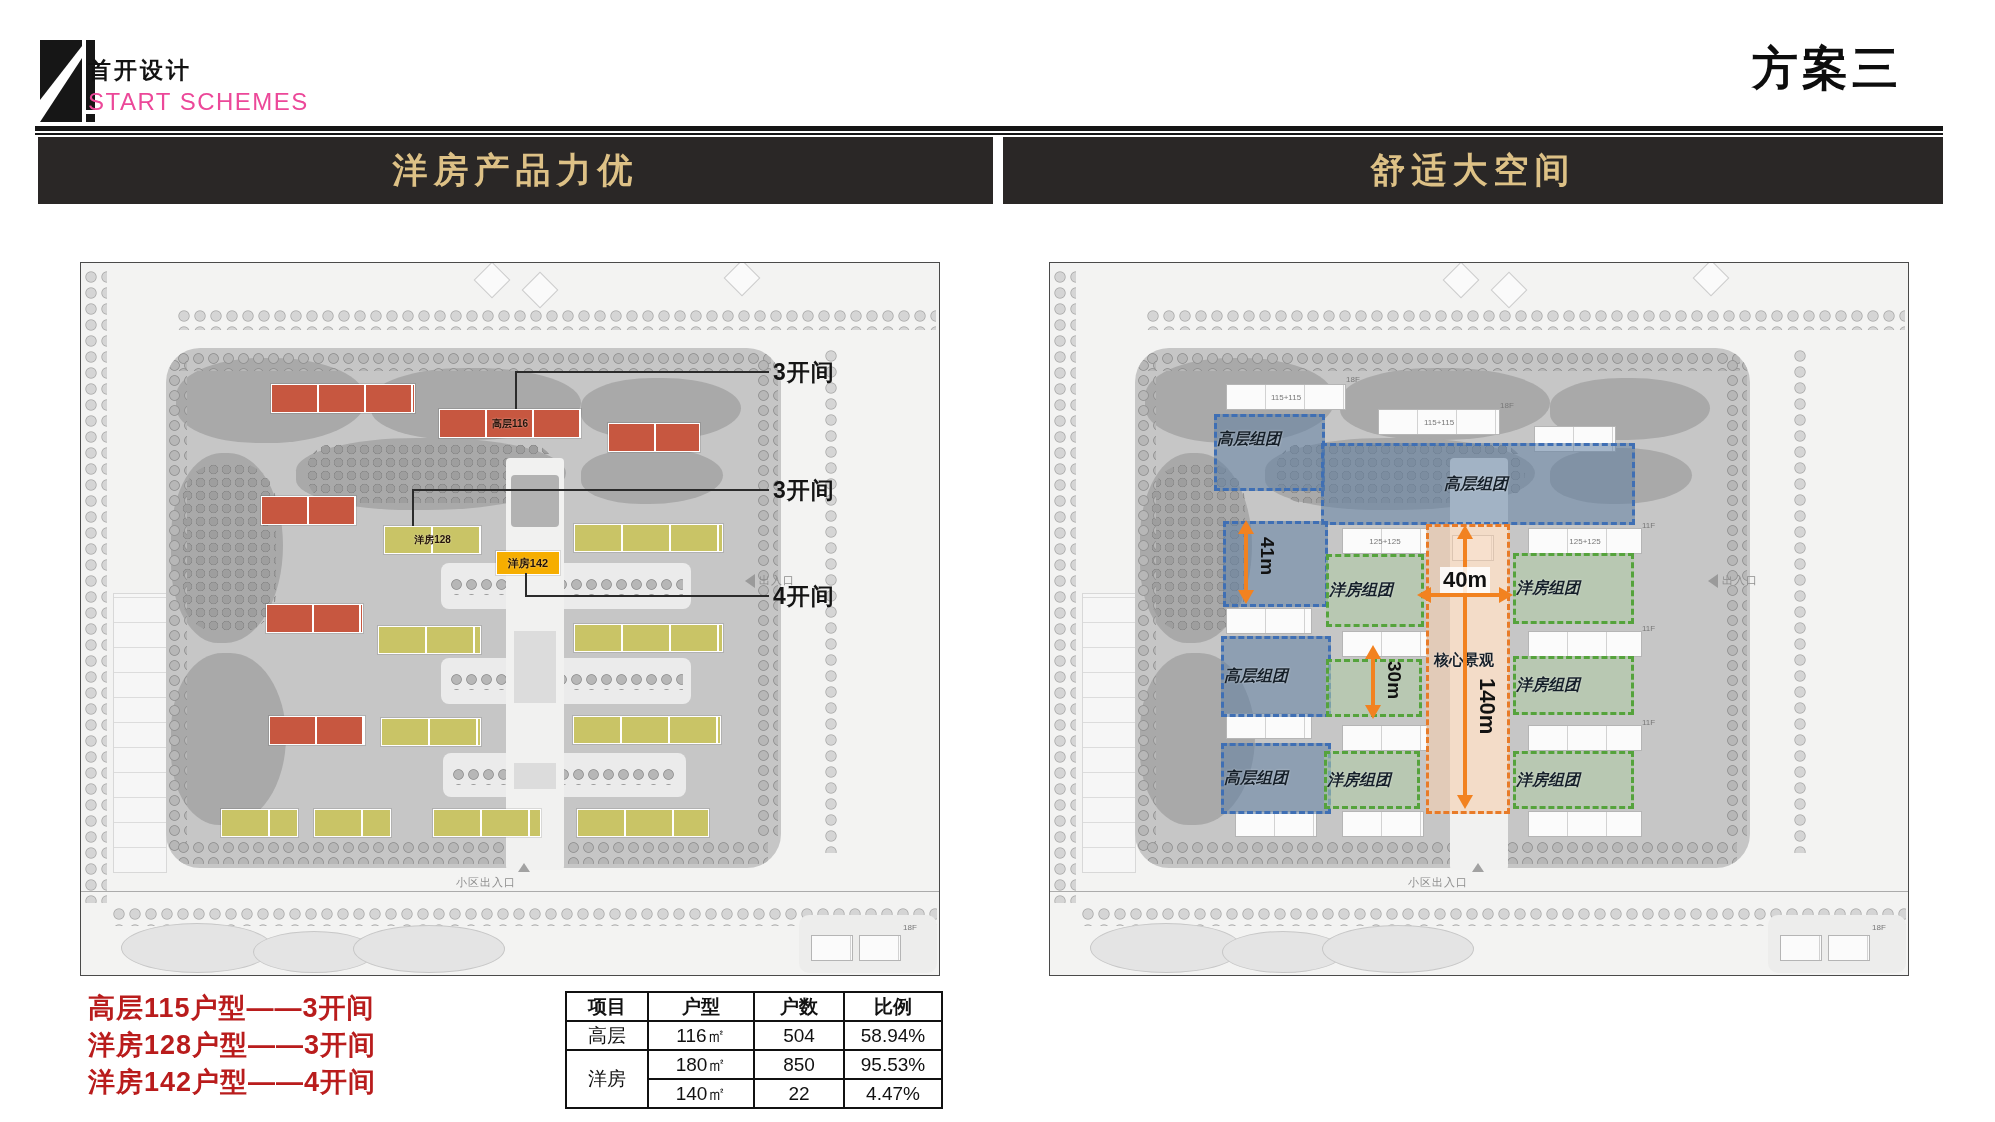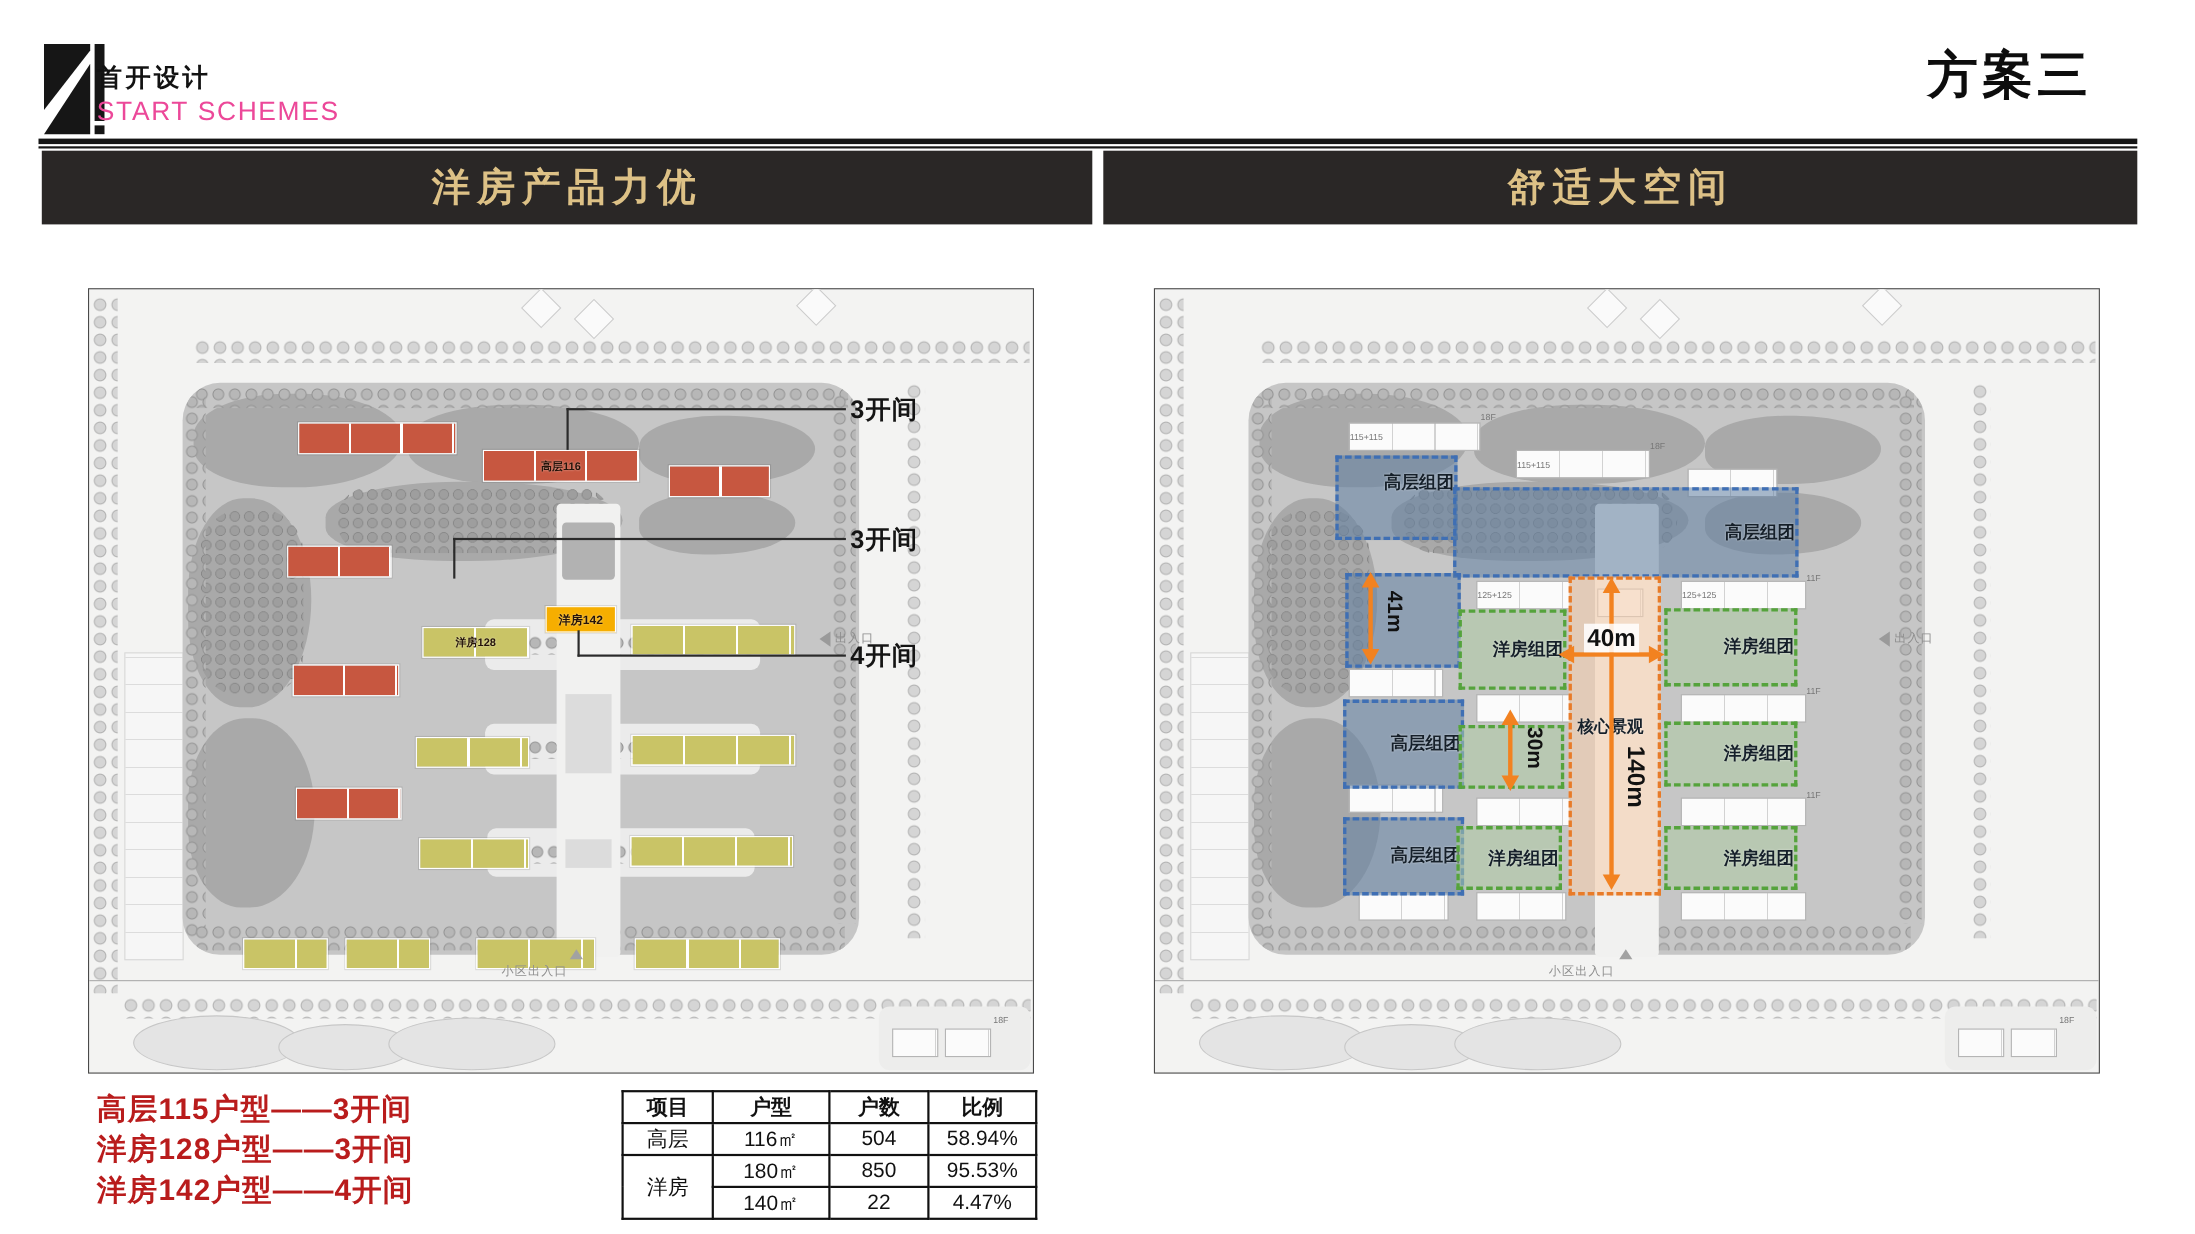--- a/index.html
+++ b/index.html
@@ -27,35 +27,35 @@
   .court .row{position:absolute;left:8px;right:8px;top:14px;height:18px;}
   .axis{background:#f1f1f0;border-radius:4px;}
   .parcelcol{background:repeating-linear-gradient(0deg,#f6f6f6 0 24px,#dcdcdc 24px 25px);border:1px solid #d8d8d8;}
   .roadline{border-top:1px solid #ababab;}
   .oval{background:#e4e4e4;border:1px solid #c7c7c7;border-radius:50%;}
   .miniparcel{background:#ededec;border-radius:10px;}
   .dhouse{width:24px;height:24px;background:#fafafa;border:1px solid #cccccc;transform:rotate(45deg);}
 
   .bar{height:27px;border:1px solid #ffffff;box-shadow:0 0 0 1px rgba(0,0,0,.10);display:flex;align-items:center;justify-content:center;}
   .red{background:repeating-linear-gradient(90deg,#c75740 0 45px,#ffffff 45px 47px);}
-  .yellow{background:repeating-linear-gradient(90deg,#c9c466 0 46px,#ffffff 46px 48px);height:26px;margin-top:44px;}
+  .yellow{background:repeating-linear-gradient(90deg,#c9c466 0 46px,#ffffff 46px 48px);height:26px;}
   .orangeb{background:#f6ae00;height:22px;}
-  .wb{background:repeating-linear-gradient(90deg,#fbfbfb 0 38px,#d2d2d2 38px 39px);height:24px;border:1px solid #b5b5b5;display:flex;align-items:center;}
+  .wb{background:repeating-linear-gradient(90deg,#fbfbfb 0 38px,#d2d2d2 38px 39px);height:24px;border:1px solid #b5b5b5;display:flex;align-items:center;justify-content:center;}
   .blbl{font-size:10px;font-weight:bold;color:#241309;white-space:nowrap;text-shadow:0 0 2px rgba(255,255,255,.55);}
   .tinytag{font-size:8px;color:#787878;white-space:nowrap;}
 
   .hl{border-top:2px solid #2b2b2b;}
   .vl{border-left:2px solid #2b2b2b;}
   .callout{font-size:23px;font-weight:bold;color:#141414;letter-spacing:1px;white-space:nowrap;}
   .gatetxt{font-size:11px;color:#8e8e8e;letter-spacing:1px;white-space:nowrap;}
   .tri-left{width:0;height:0;border:7px solid transparent;border-right:10px solid #9a9a9a;border-left:none;}
   .tri-up{width:0;height:0;border:6px solid transparent;border-bottom:9px solid #a2a2a2;border-top:none;}
 
   
-  .ov{position:absolute;display:flex;align-items:center;justify-content:flex-end;}
+  .ov{position:absolute;display:flex;align-items:center;justify-content:flex-start;font-style:italic;}
   .ov-blue{background:rgba(96,128,162,.55);border:3px dashed #3f6fb4;}
   .ov-green{background:rgba(173,203,162,.55);border:3px dashed #55a33c;}
   .ov-core{background:rgba(244,206,176,.62);border:3px dashed #e87b28;}
   .rlbl{font-size:16px;font-weight:bold;color:#16202a;text-shadow:0 0 2px rgba(255,255,255,.6);white-space:nowrap;}
 
   .dimv{width:4px;background:#f28220;}
   .dimv::before{content:"";position:absolute;top:-13px;left:50%;transform:translateX(-50%);border:8px solid transparent;border-bottom:14px solid #f28220;border-top:none;}
   .dimv::after{content:"";position:absolute;bottom:-13px;left:50%;transform:translateX(-50%);border:8px solid transparent;border-top:14px solid #f28220;border-bottom:none;}
   .dimh{height:4px;background:#f28220;}
   .dimh::before{content:"";position:absolute;left:-13px;top:50%;transform:translateY(-50%);border:8px solid transparent;border-right:14px solid #f28220;border-left:none;}

